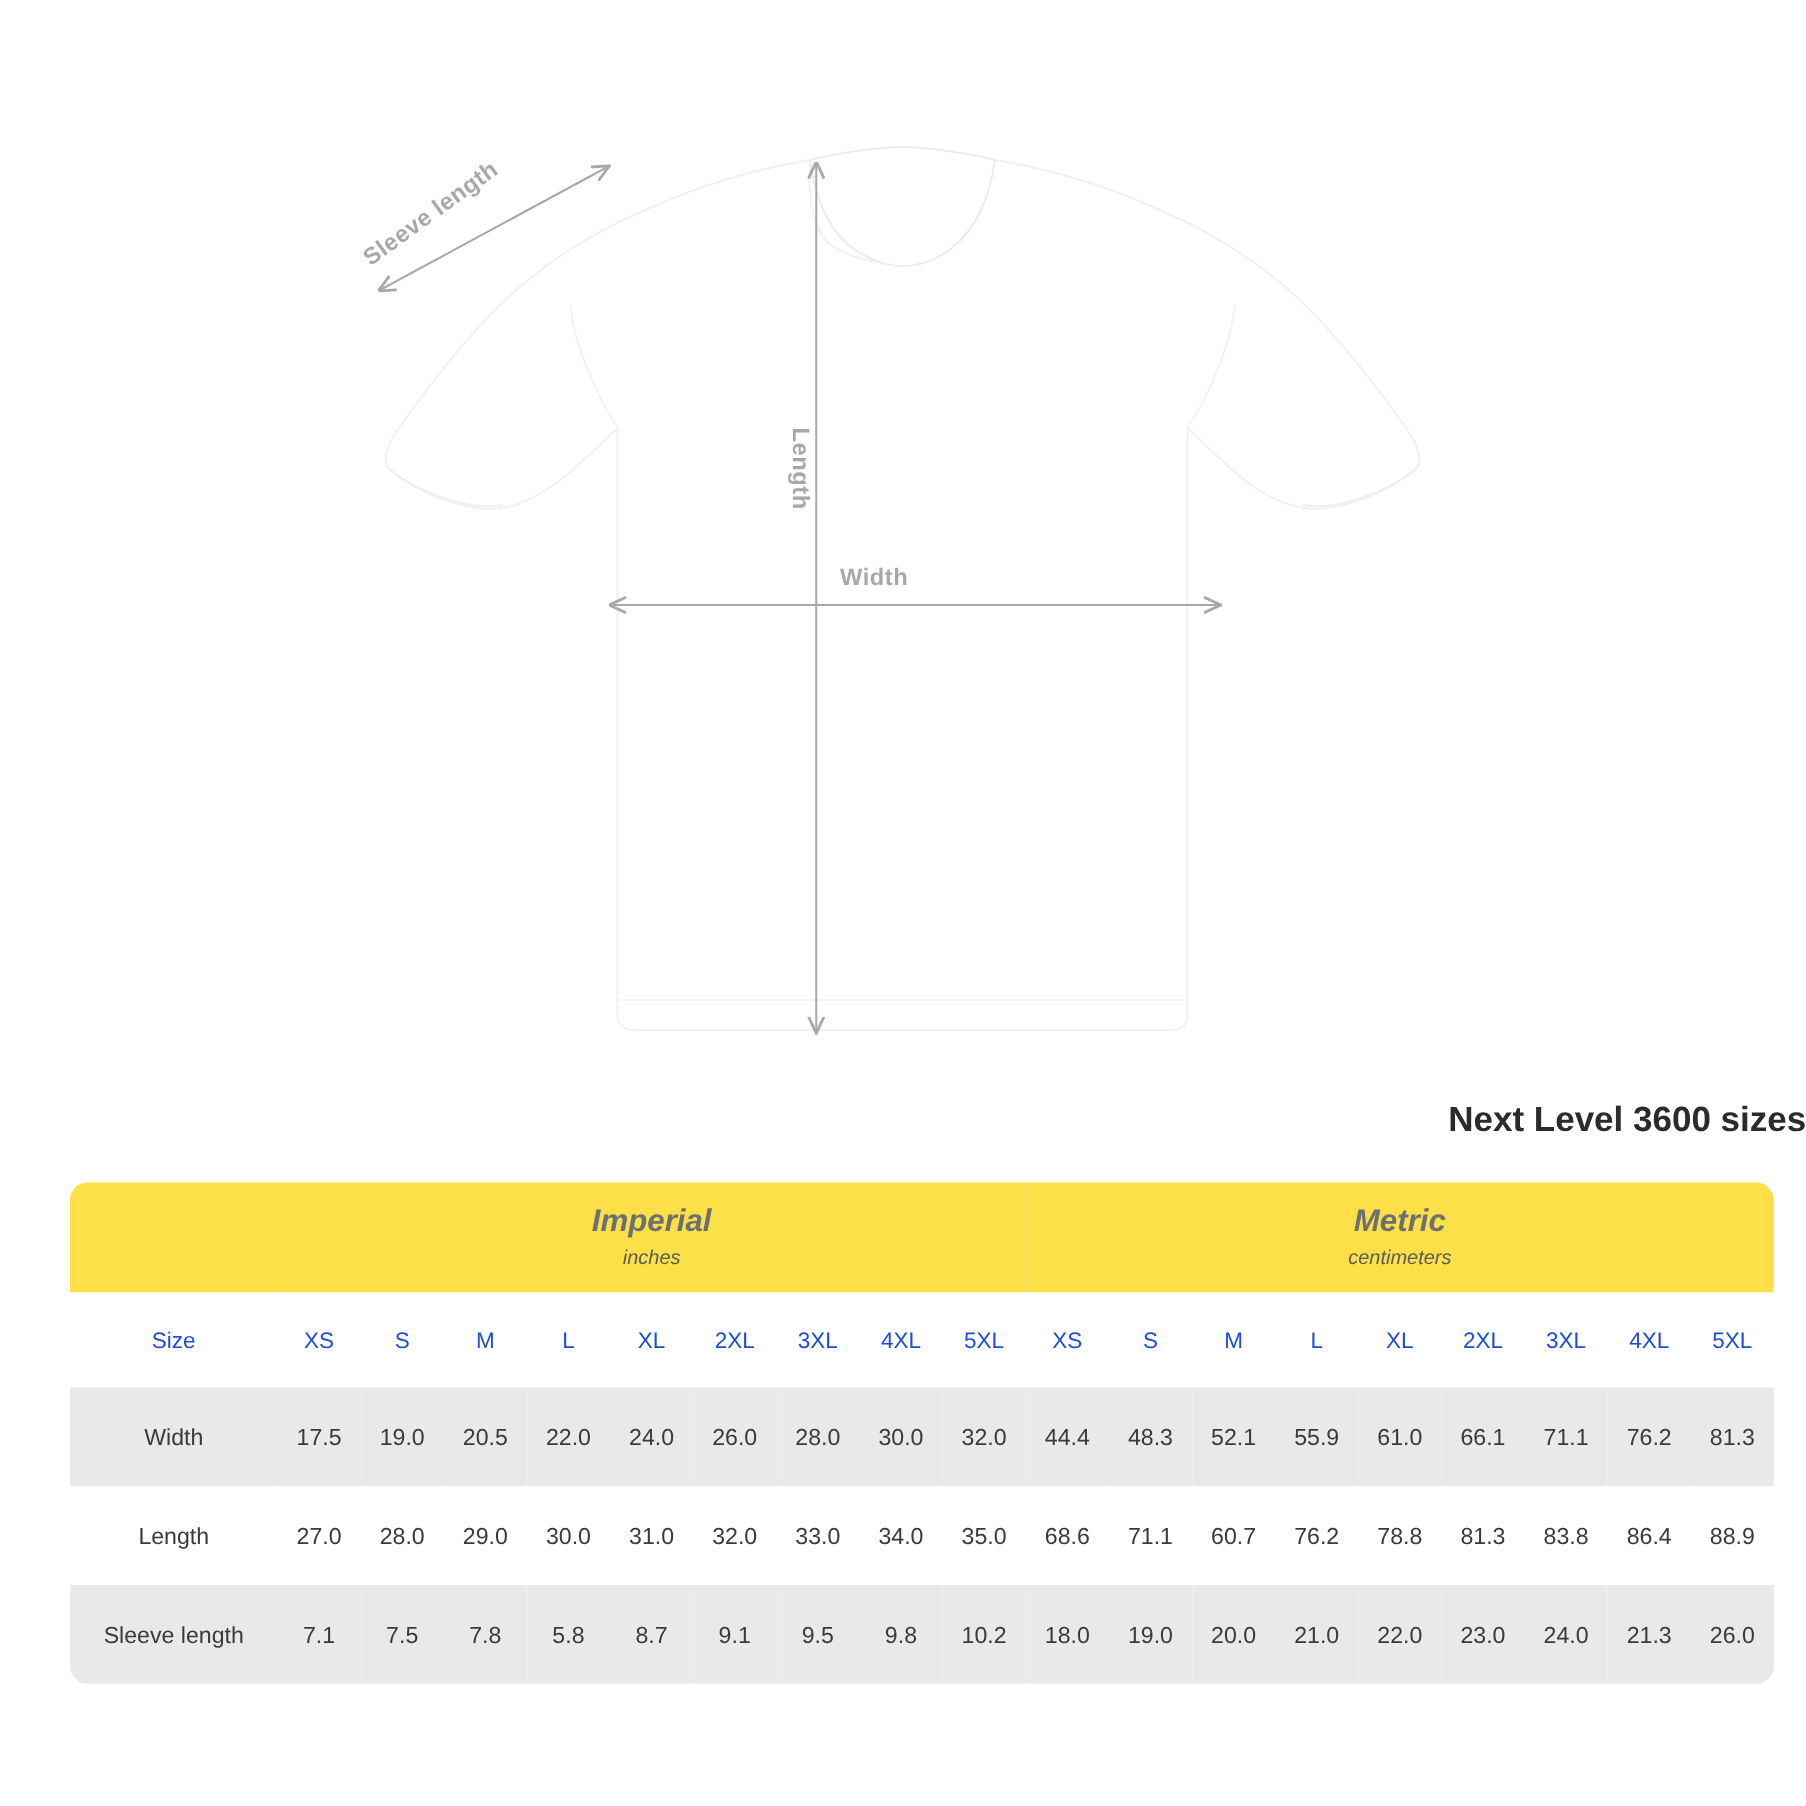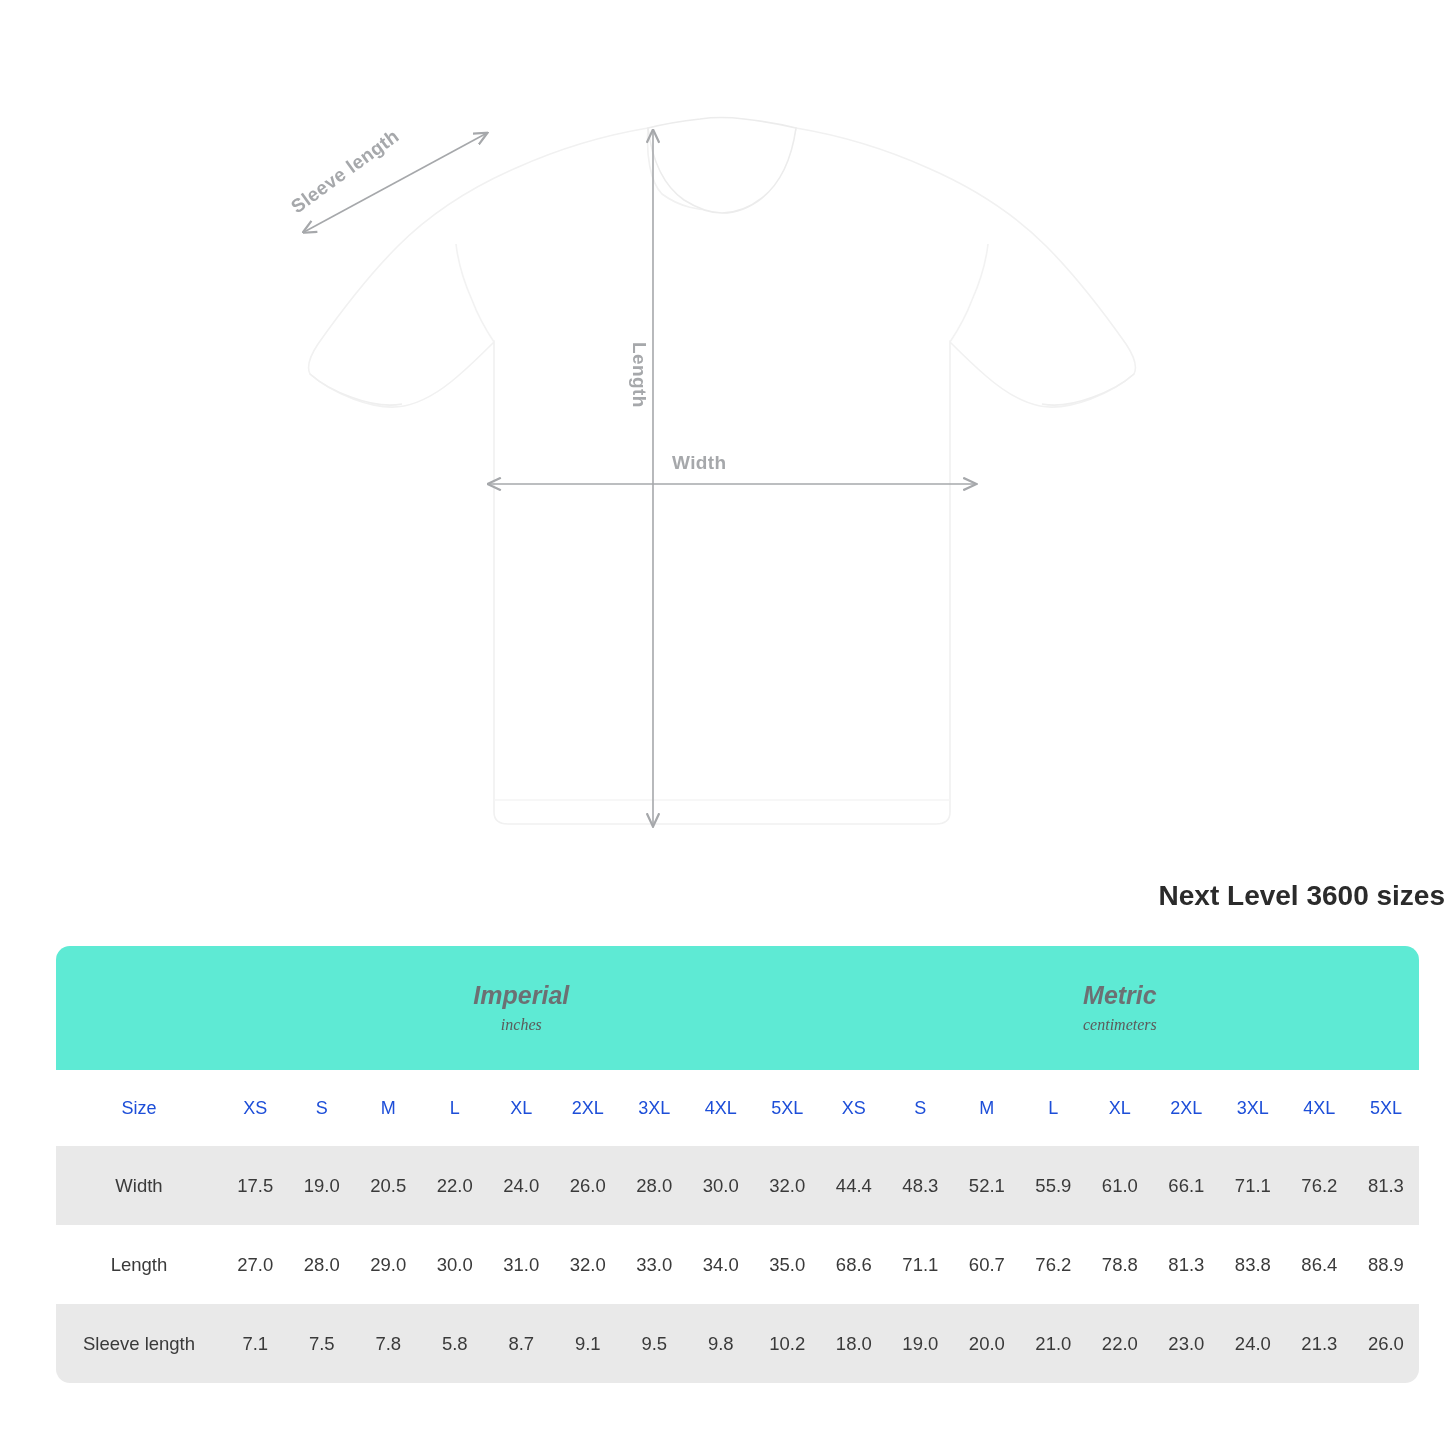--- a/index.html
+++ b/index.html
@@ -82,43 +82,42 @@
     width: 1333px;
     table-layout: fixed;
   }
   table.size-table td, table.size-table th {
     padding: 0;
     text-align: center;
     vertical-align: middle;
     font-weight: normal;
   }
   .unit-head-row td {
-    height: 124px;
-    background: #5eead4;
+    height: 88px;
+    background: #fde047;
   }
   .unit-head-row td:first-child {
     border-top-left-radius: 14px;
   }
   .unit-head-row td:last-child {
     border-top-right-radius: 14px;
     margin-top: 34px;
   }
   .unit-name {
     font-size: 25px;
     font-weight: bold;
     font-style: italic;
     color: #6c7073;
     line-height: 1.35;
   }
   .unit-sub {
     font-size: 16px;
     font-style: italic;
     color: #5b5b5b;
     line-height: 1.5;
-    font-family: Liberation Serif, serif;
   }
   .size-row td {
     height: 76px;
     background: #ffffff;
     font-size: 18px;
     font-weight: bold;
     color: #1d4ed8;
   }
   .data-row td {
     height: 79px;

